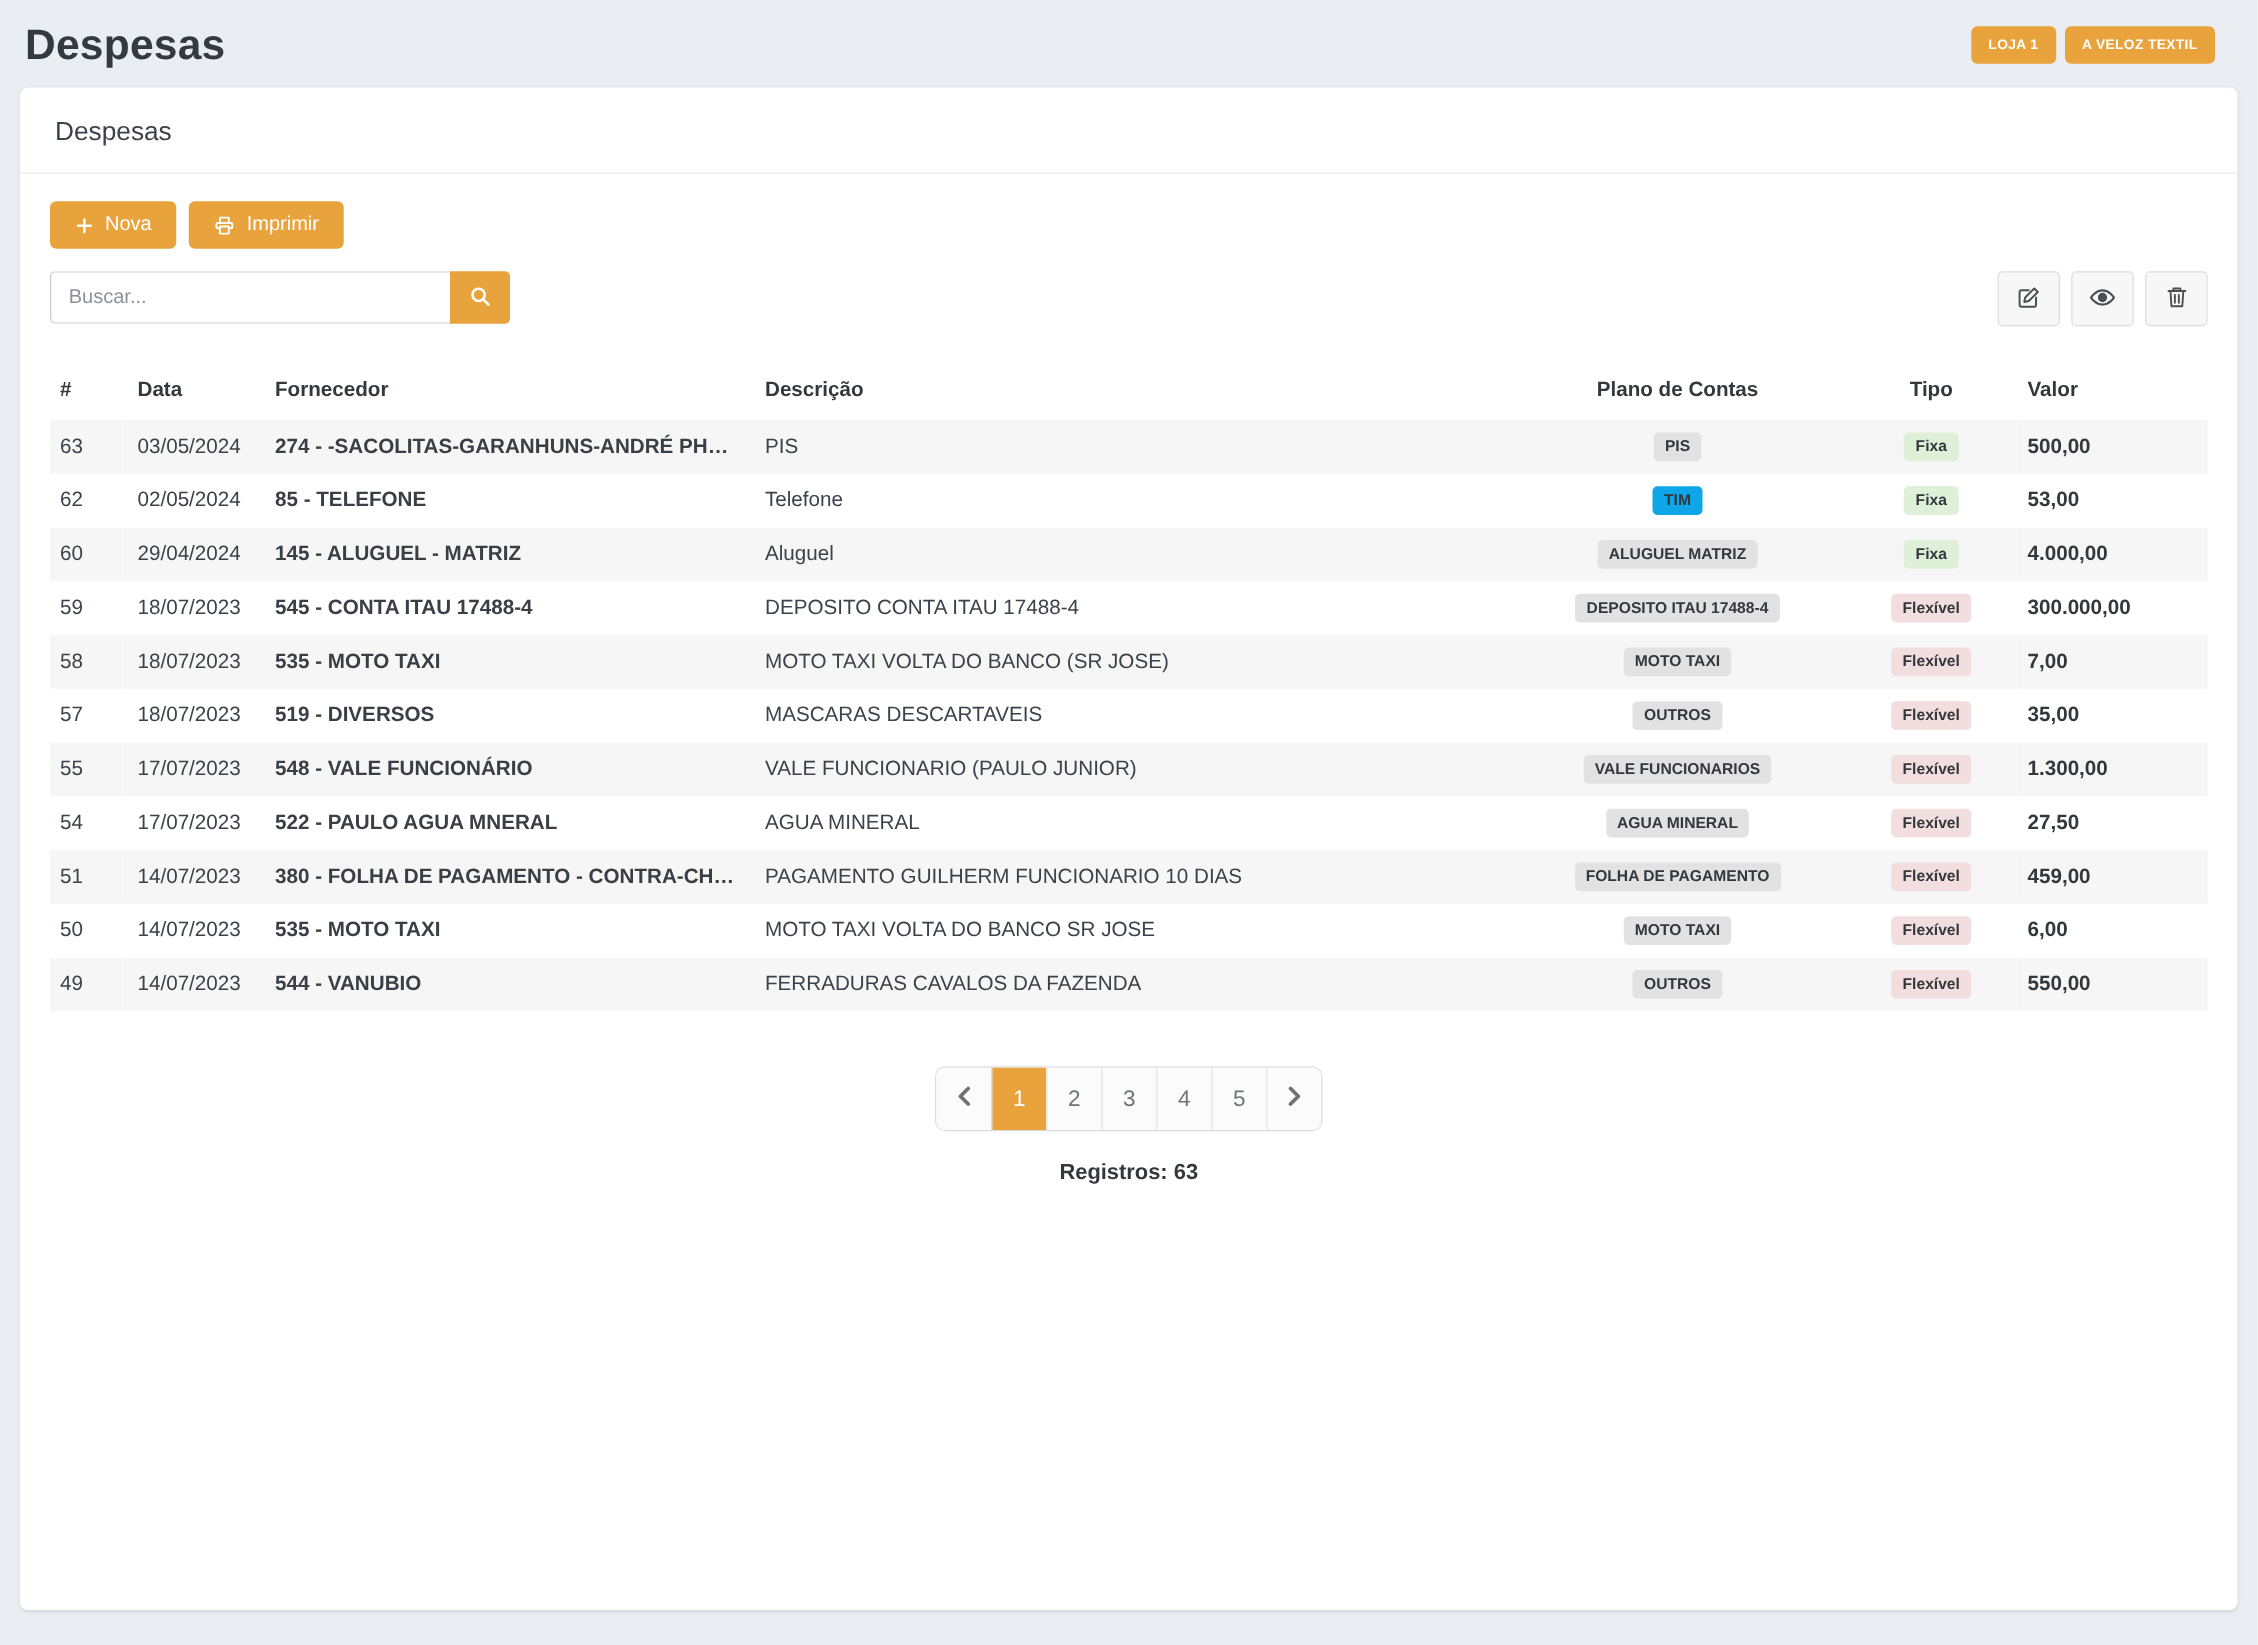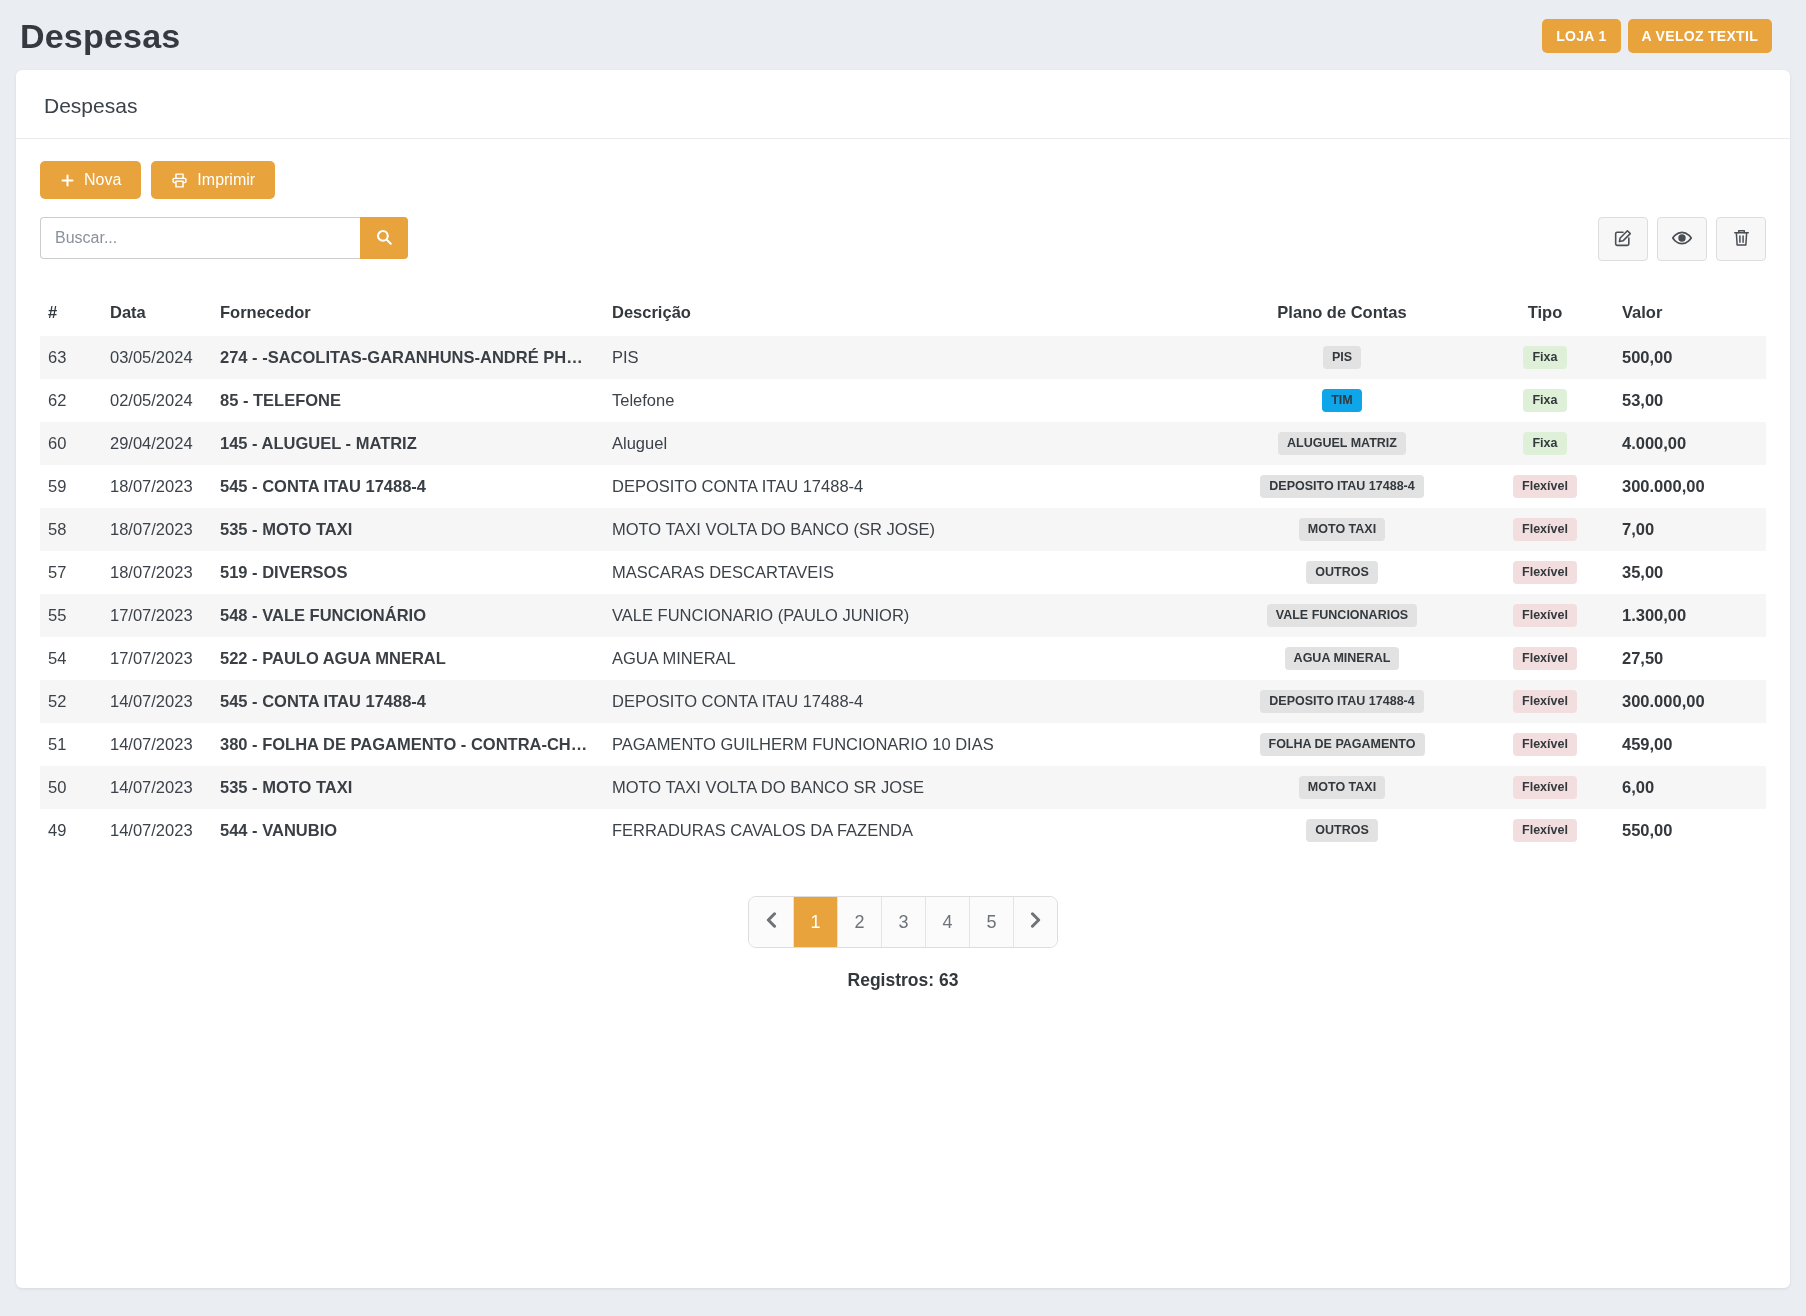--- a/index.html
+++ b/index.html
@@ -11,21 +11,21 @@
     overflow:hidden;
   }
   
   .topbar {
     display:flex; align-items:center; justify-content:space-between;
     padding:12px 20px 10px 20px; height:70px;
   }
   .page-title { font-size:34px; font-weight:700; color:#343a40; letter-spacing:.2px; }
   .store-buttons { display:flex; gap:7px; margin-right:14px; }
   .store-btn {
-    background:#e8a33d; color:#fff; font-weight:700; font-size:14px;
+    background:#e8a33d; color:#fff; font-weight:700; font-size:11px;
     border:none; border-radius:5px; padding:9px 14px; letter-spacing:.3px;
     cursor:pointer;
   }
   
   .card {
     background:#fff; margin:0 16px; border-radius:6px;
     box-shadow:0 1px 3px rgba(40,50,60,.10);
     min-height:1218px;
   }
   .card-title {
@@ -261,29 +261,20 @@
           <tr>
             <td class="c-id">54</td>
             <td class="c-date">17/07/2023</td>
             <td class="c-supplier">522 - PAULO AGUA MNERAL</td>
             <td class="c-desc">AGUA MINERAL</td>
             <td class="c-plan"><span class="badge badge-plan" style="background: rgb(226, 226, 226);">AGUA MINERAL</span></td>
             <td class="c-type"><span class="badge" style="background: rgb(242, 222, 222);">Flexível</span></td>
             <td class="c-value">27,50</td>
           </tr>
           <tr>
-            <td class="c-id">52</td>
-            <td class="c-date">14/07/2023</td>
-            <td class="c-supplier">545 - CONTA ITAU 17488-4</td>
-            <td class="c-desc">DEPOSITO CONTA ITAU 17488-4</td>
-            <td class="c-plan"><span class="badge badge-plan" style="background: rgb(226, 226, 226);">DEPOSITO ITAU 17488-4</span></td>
-            <td class="c-type"><span class="badge" style="background: rgb(242, 222, 222);">Flexível</span></td>
-            <td class="c-value">300.000,00</td>
-          </tr>
-          <tr>
             <td class="c-id">51</td>
             <td class="c-date">14/07/2023</td>
             <td class="c-supplier">380 - FOLHA DE PAGAMENTO - CONTRA-CH…</td>
             <td class="c-desc">PAGAMENTO GUILHERM FUNCIONARIO 10 DIAS</td>
             <td class="c-plan"><span class="badge badge-plan" style="background: rgb(226, 226, 226);">FOLHA DE PAGAMENTO</span></td>
             <td class="c-type"><span class="badge" style="background: rgb(242, 222, 222);">Flexível</span></td>
             <td class="c-value">459,00</td>
           </tr>
           <tr>
             <td class="c-id">50</td>

